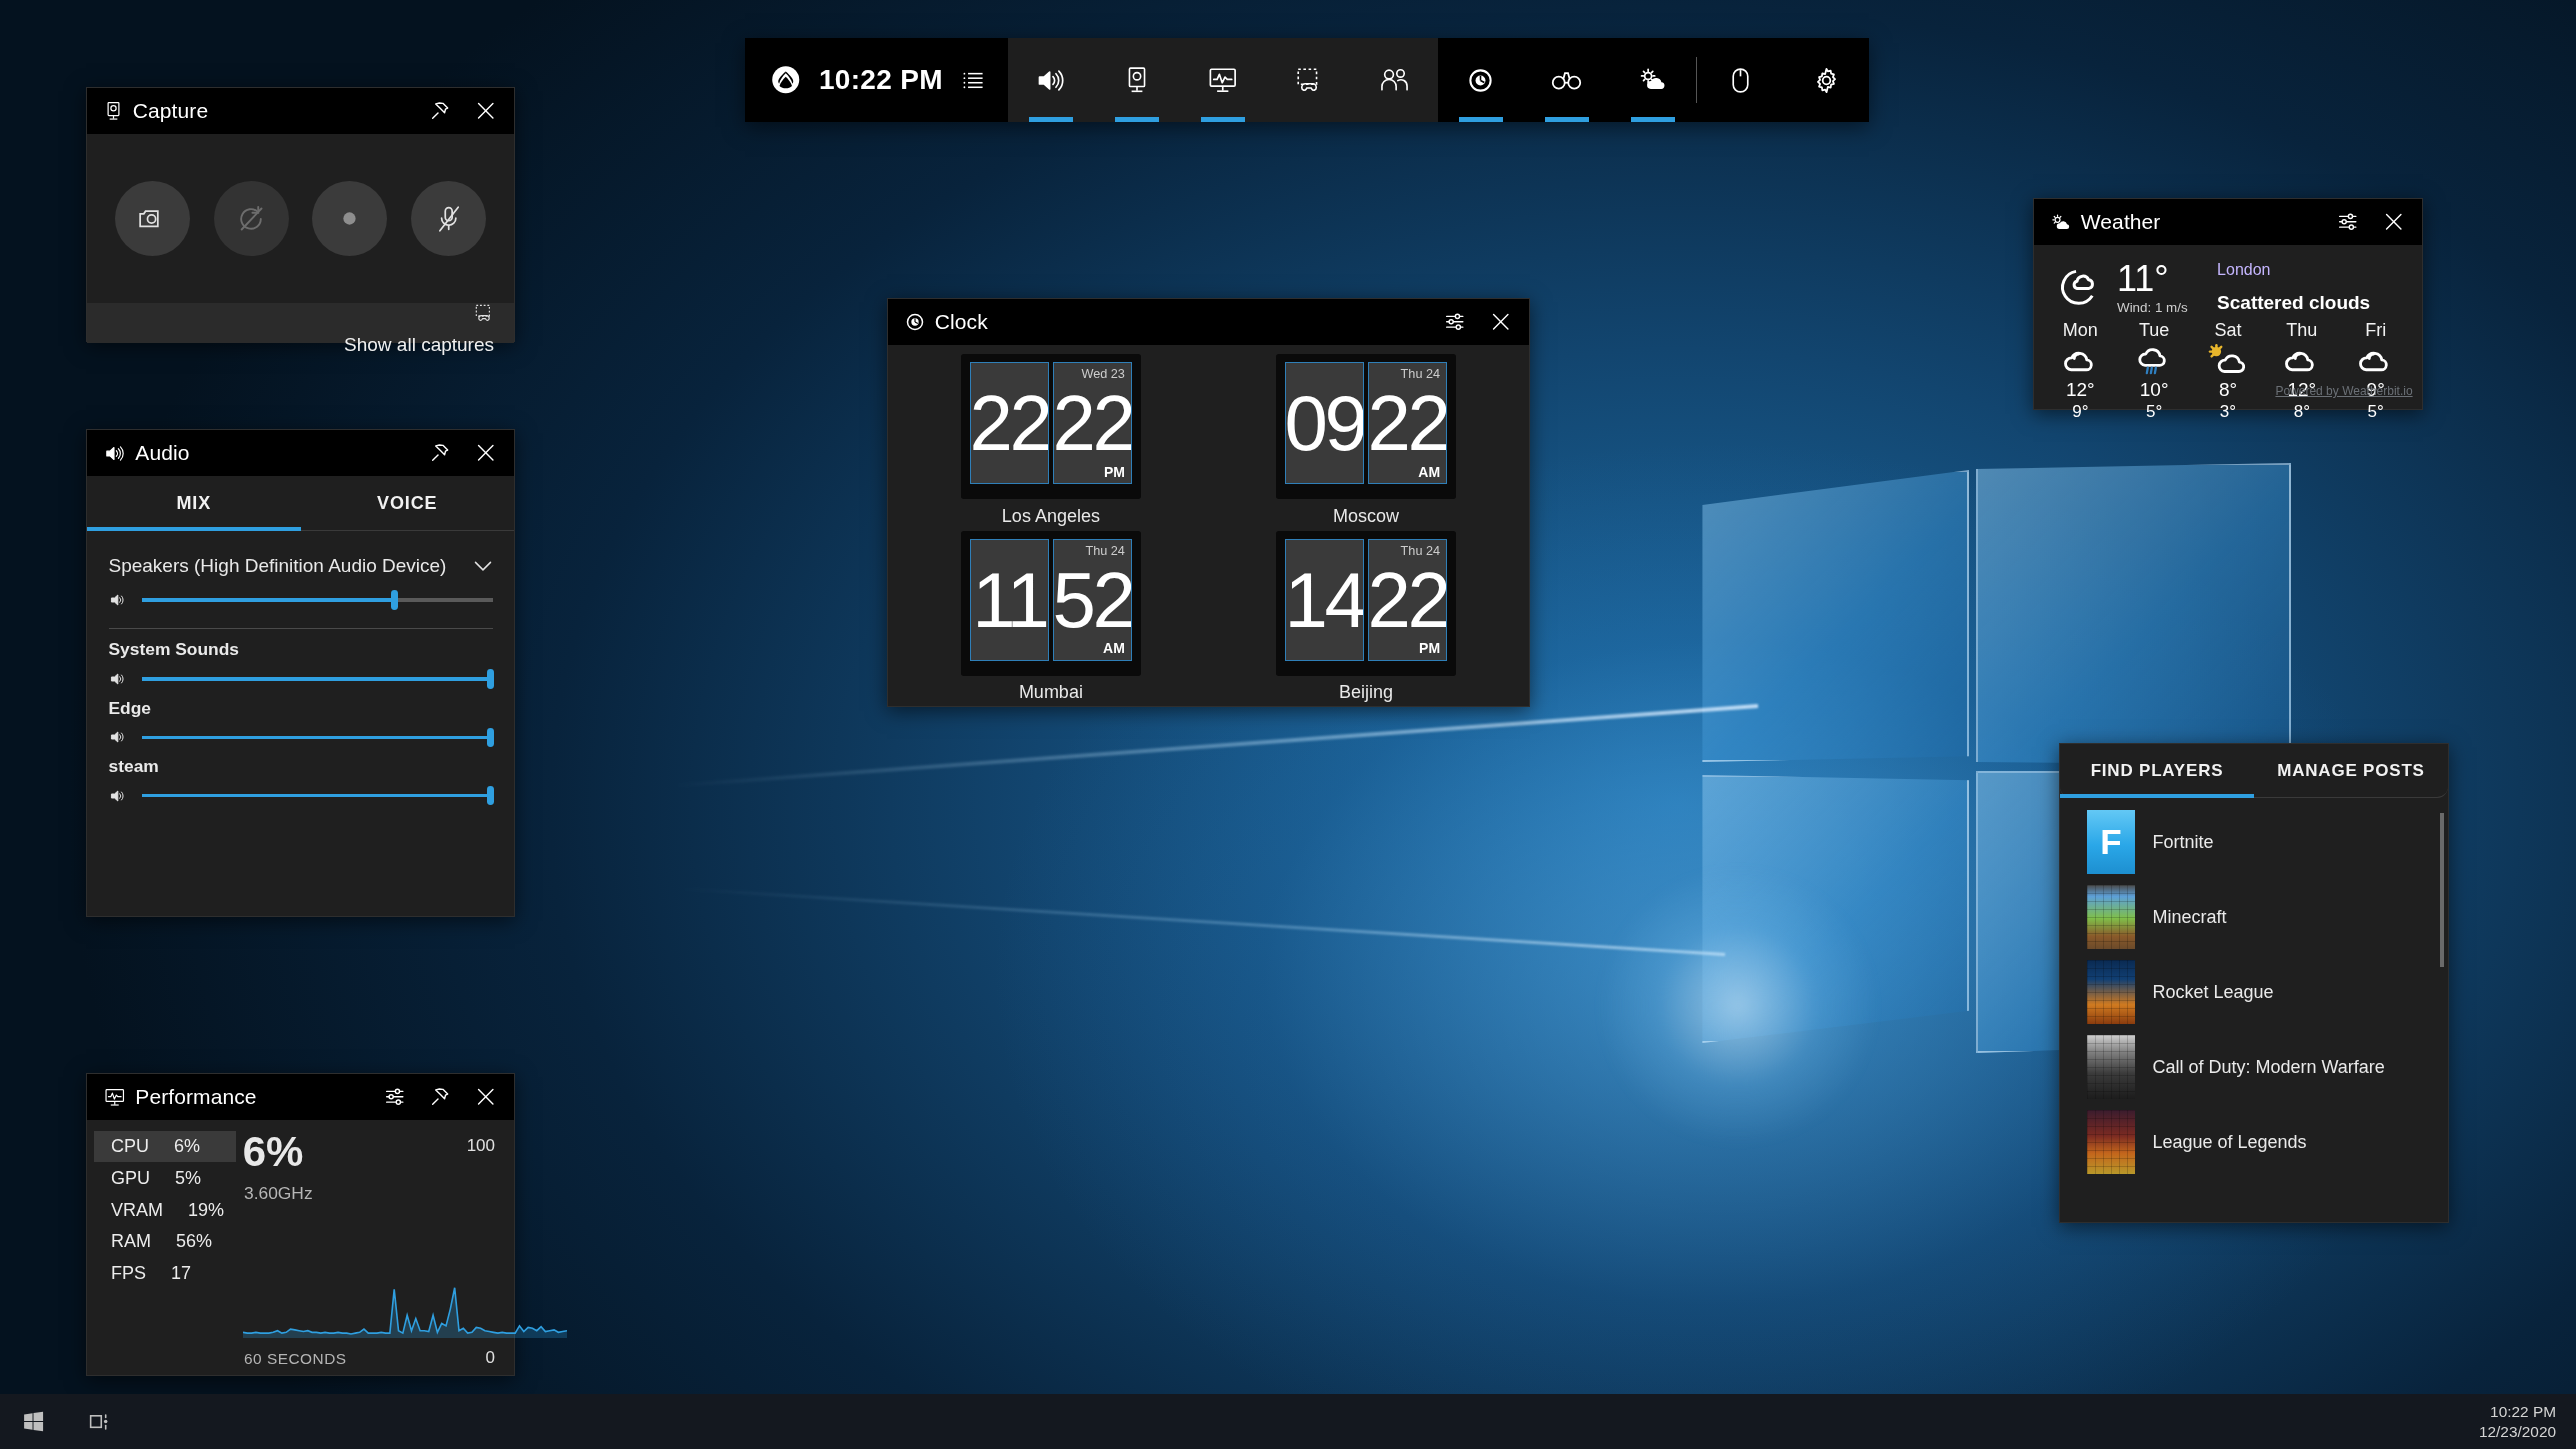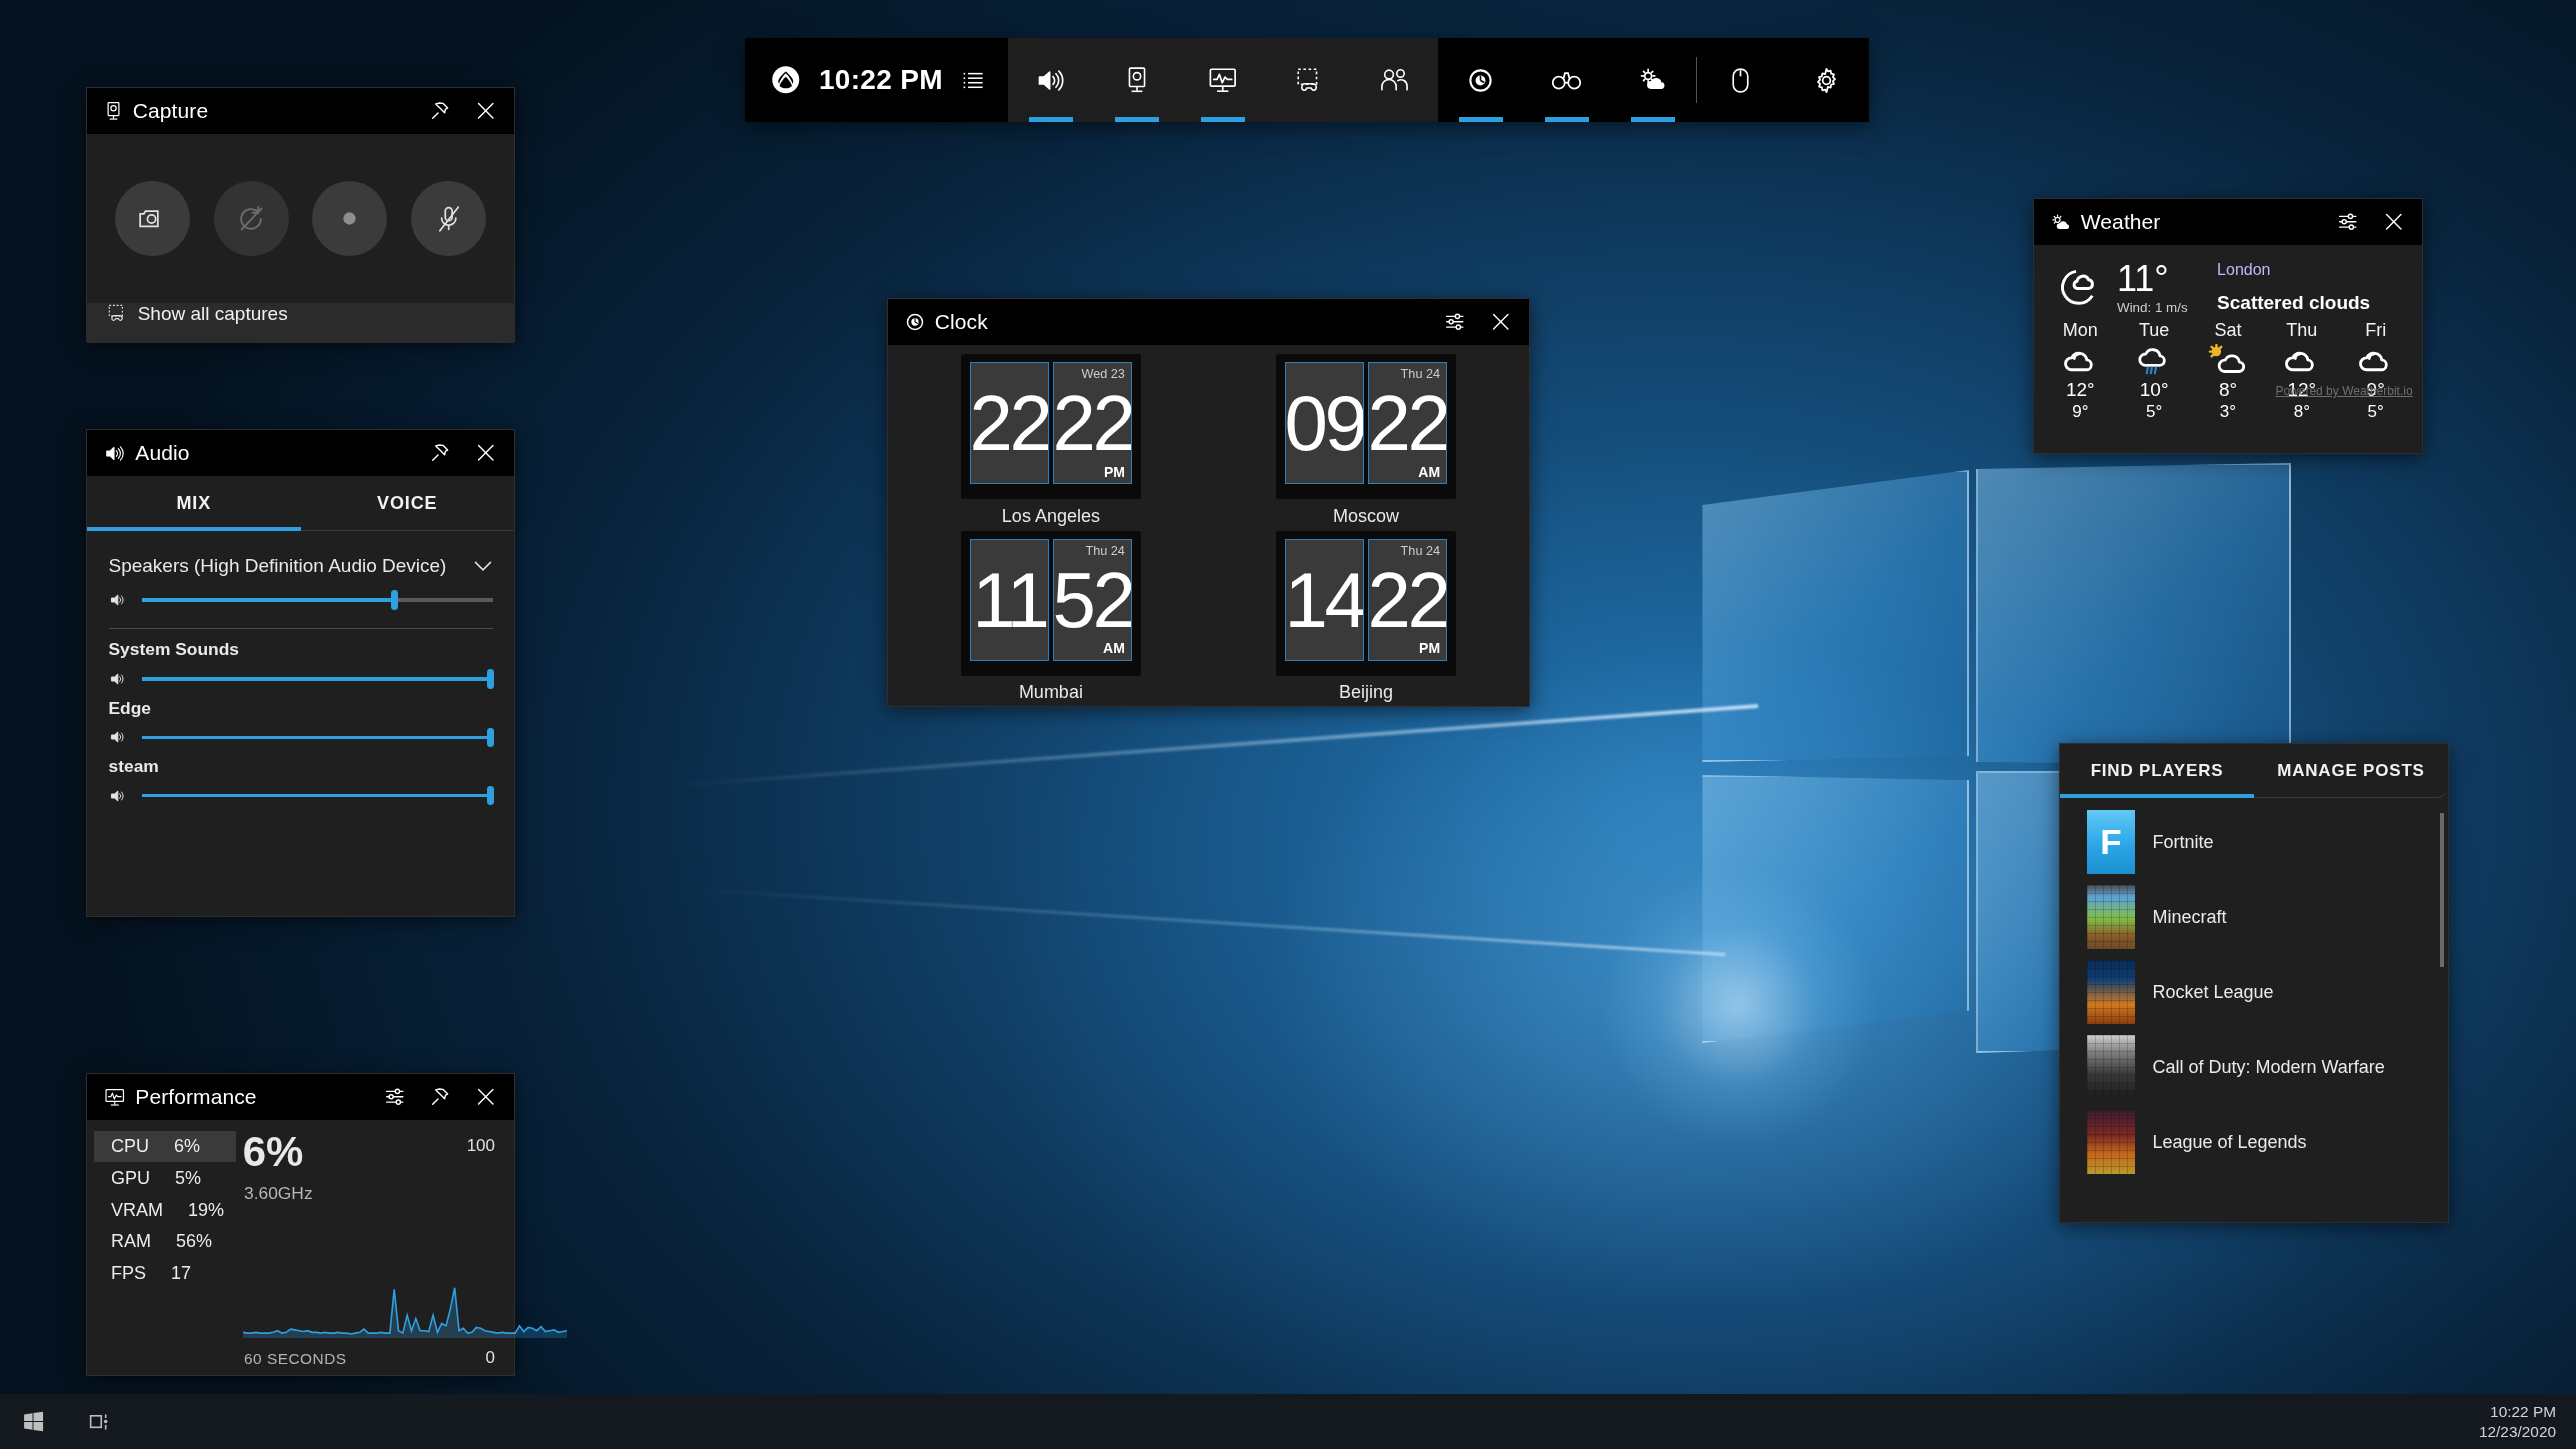--- a/index.html
+++ b/index.html
@@ -110,22 +110,23 @@
   #capture .body { height: 169px; display: flex; align-items: center; justify-content: space-around; padding: 0 16px; }
   .cap-circle {
     width: 75px; height: 75px; border-radius: 50%;
     background: #3b3b3b;
     display: flex; align-items: center; justify-content: center;
     cursor: pointer;
   }
   .cap-circle.dim { background: #333333; }
   #capture .footer {
     height: 40px; background: #2b2b2b;
-    display: flex; align-items: flex-start; gap: 10.7px; padding: 0 20px;
+    display: flex; align-items: flex-end; gap: 10.7px; padding: 0 20px;
     cursor: pointer;
+    flex-direction: column;
   }
   #capture .footer span { color: #f0f0f0; font-size: 19px; }
 
   
   #audio { left: 86px; top: 429px; width: 429px; height: 488px; }
   #audio .tabs { display: flex; height: 55px; border-bottom: 0.7px solid #3a3a3a; }
   .a-tab {
     flex: 1 1 50%; display: flex; align-items: center; justify-content: center;
     color: #f2f2f2; font-size: 18px; font-weight: 700; letter-spacing: 0.9px;
     cursor: pointer; position: relative;
@@ -184,21 +185,21 @@
   .card .num {
     color: #fff; font-size: 78px; font-weight: 300; line-height: 1;
     letter-spacing: -3.4px;
     font-family: "Liberation Sans", sans-serif;
   }
   .card .day { position: absolute; top: 4px; right: 6px; color: #cdcdcd; font-size: 12.7px; }
   .card .mer { position: absolute; bottom: 3.4px; right: 6px; color: #fff; font-size: 14px; font-weight: 700; }
   .zone .cityname { color: #e9e9e9; font-size: 18px; margin-top: 6.7px; }
 
   
-  #weather { left: 2033px; top: 198px; width: 390px; height: 256px; }
+  #weather { left: 2033px; top: 198px; width: 390px; height: 212px; }
   #weather .body { padding: 6.7px 0 0 0; height: 156px; position: relative; }
   #w-now { display: flex; align-items: center; gap: 12px; padding: 9.4px 0 0 23px; }
   #w-temp { color: #fff; font-size: 36px; font-weight: 400; line-height: 1; }
   #w-wind { color: #cfcfcf; font-size: 13.4px; margin-top: 2.7px; }
   #w-city { color: #c4b5fd; font-size: 16px; }
   #w-cond { color: #fff; font-size: 19px; font-weight: 700; margin-top: 13px; }
   #w-days { display: flex; justify-content: space-around; padding: 5.4px 9.4px 0 9.4px; }
   .wday { display: flex; flex-direction: column; align-items: center; gap: 1.3px; }
   .wday .dn { color: #f2f2f2; font-size: 18px; }
   .wday .hi { color: #fff; font-size: 19px; margin-top: 1.3px; }

